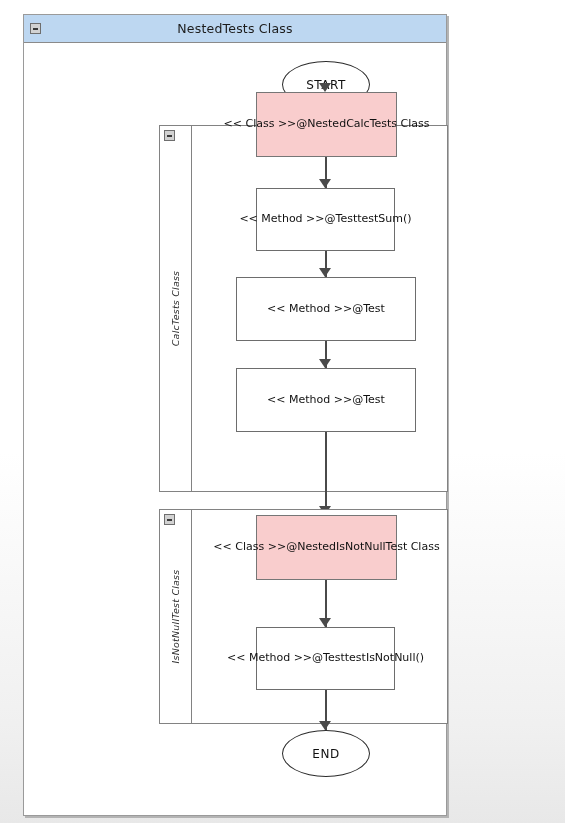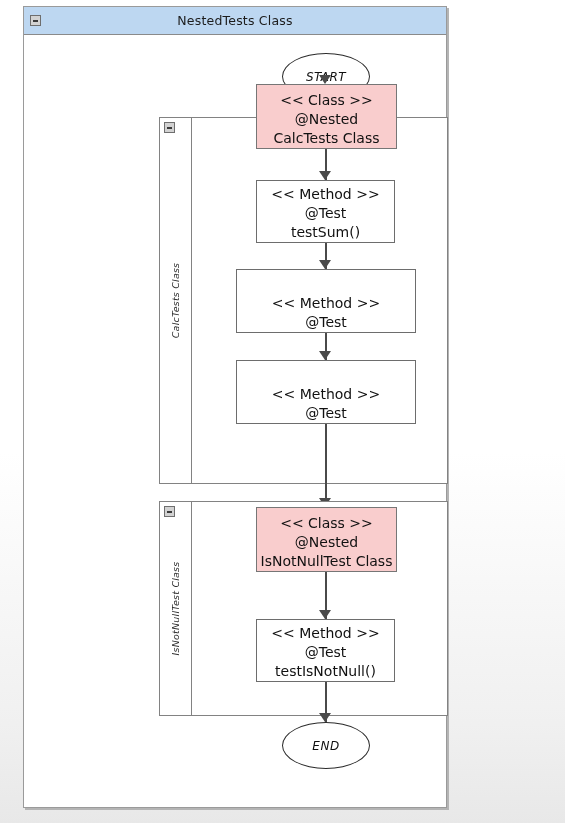--- a/index.html
+++ b/index.html
@@ -12,21 +12,21 @@
     background: linear-gradient(180deg, #ffffff 0%, #ffffff 55%, #f0f0f0 88%, #e8e8e8 100%);
     font-family: "DejaVu Sans", sans-serif;
     overflow: hidden;
     position: relative;
   }
 
   
   #diagram-window {
     position: absolute;
     left: 23px;
-    top: 6px;
+    top: 14px;
     width: 424px;
     height: 802px;
     background: #ffffff;
     border: 1px solid #9a9a9a;
     box-shadow: 2px 2px 0 0 #b4b4b4;
     box-sizing: border-box;
   }
 
   #title-bar {
     position: absolute;
@@ -81,21 +81,20 @@
     border: 1.3px solid #2c2c2c;
     border-radius: 50%;
     background: #ffffff;
     display: flex;
     align-items: center;
     justify-content: center;
     font-size: 12px;
     color: #101010;
     letter-spacing: 0.5px;
     box-sizing: border-box;
-    font-style: italic;
   }
   #start-node { left: 258px; width: 88px; height: 47px; top: 18px; }
   #end-node   { left: 258px; width: 88px; height: 47px; top: 687px; text-align: center; }
 
   
   .nested-frame {
     position: absolute;
     border: 1.4px solid #828282;
     background: #ffffff;
     box-sizing: border-box;
@@ -133,26 +132,25 @@
     letter-spacing: 0.2px;
   }
 
   
   .node-box {
     position: absolute;
     border: 1.5px solid #6d6d6d;
     background: #ffffff;
     box-sizing: border-box;
     display: flex;
-    flex-direction: column;
-    align-items: center;
-    justify-content: flex-end;
+    align-items: center;
+    justify-content: center;
     text-align: center;
     line-height: 1.35;
-    font-size: 14px;
+    font-size: 11px;
     color: #111111;
   }
   .node-box.pink { background: #f9cdcd; border-color: #767676; }
   .node-box .line { display: block; white-space: nowrap; }
 
   #box-calctests-class   { left: 232px; top: 49px;  width: 141px; height: 65px; }
   #box-testsum           { left: 232px; top: 145px; width: 139px; height: 63px; }
   #box-testdividing      { left: 212px; top: 234px; width: 180px; height: 64px; }
   #box-testadding        { left: 212px; top: 325px; width: 180px; height: 64px; }
   #box-isnotnull-class   { left: 232px; top: 472px; width: 141px; height: 65px; }

